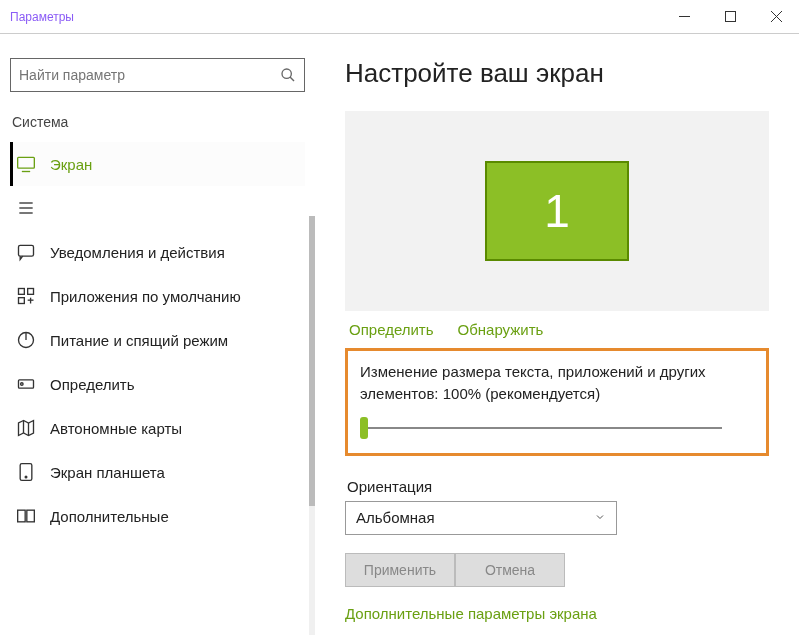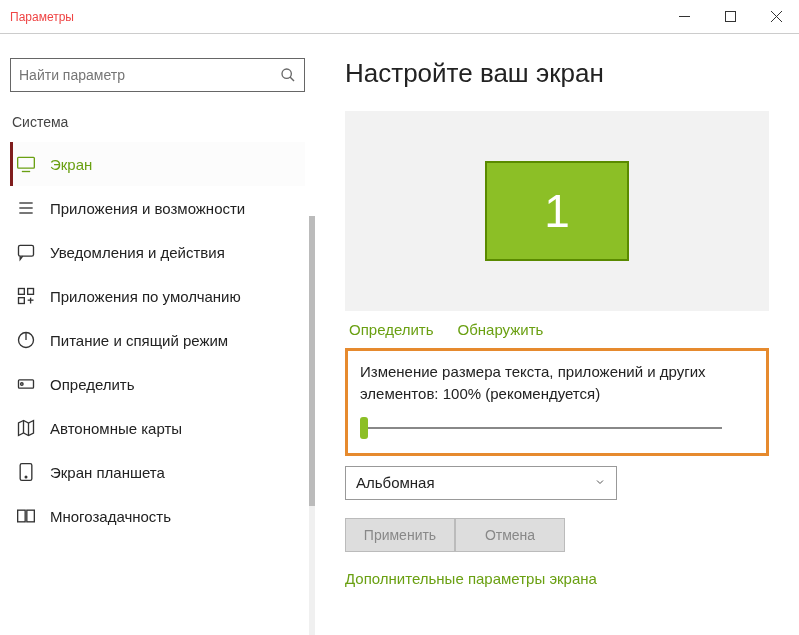--- a/index.html
+++ b/index.html
@@ -1,19 +1,19 @@
 <!DOCTYPE html>
 <html><head>
 <meta charset="utf-8">
 <style>
 * { box-sizing: border-box; margin: 0; padding: 0; }
 body { font-family: "Segoe UI", Tahoma, sans-serif; font-size: 14px; color: #222; background: #fff; width: 799px; height: 635px; overflow: hidden; }
 
 .titlebar { height: 34px; display: flex; align-items: center; justify-content: space-between; border-bottom: 1px solid #ccc; padding-left: 10px; }
-.titlebar-title { font-size: 12px; color: #ef4444; }
+.titlebar-title { font-size: 12px; color: #8b5cf6; }
 .titlebar-controls { display: flex; height: 100%; }
 .titlebar-btn { width: 46px; height: 100%; display: flex; align-items: center; justify-content: center; cursor: pointer; }
 .titlebar-btn svg { stroke: #333; }
 
 .content { display: flex; height: calc(100% - 34px); }
 
 .sidebar { width: 315px; padding: 20px 10px 0 10px; position: relative; }
 .home-row { display: flex; align-items: center; gap: 14px; padding: 6px 2px 14px 2px; }
 .home-row .gear { width: 20px; height: 20px; }
 .home-row .label { font-size: 15px; }
@@ -21,35 +21,35 @@
 .search-wrap { margin: 4px 0 18px 0; }
 .search-box { display: flex; align-items: center; border: 1px solid #666; height: 34px; padding: 0 8px; }
 .search-box input { flex: 1; border: none; outline: none; font-size: 14px; color: #a21caf; }
 .search-box .mag { width: 16px; height: 16px; color: #555; }
 
 .category { font-size: 14px; color: #444; padding: 4px 2px 12px 2px; }
 
 .nav-list { position: relative; }
 .nav-item { display: flex; align-items: center; gap: 14px; padding: 12px 6px; cursor: pointer; font-size: 15px; color: #222; }
 .nav-item .icon { width: 20px; height: 20px; flex-shrink: 0; display: flex; align-items: center; justify-content: center; }
-.nav-item.active { color: #6aa012; border-left: 3px solid #7f1d1d; padding-left: 3px; background: rgba(0,0,0,0.01); }
+.nav-item.active { color: #6aa012; border-left: 3px solid #000000; padding-left: 3px; background: rgba(0,0,0,0.01); }
 
 .side-scroll-track { position: absolute; right: 0; top: 182px; width: 6px; bottom: -8px; background: #f0f0f0; }
 .side-scroll-thumb { position: absolute; top: 0; left: 0; right: 0; height: 290px; background: #bbb; }
 
 .main { flex: 1; padding: 24px 30px 8px 30px; overflow: hidden; position: relative; }
 .main h1 { font-size: 26px; font-weight: 400; margin-bottom: 22px; }
 
 .display-preview { background: #f2f2f2; height: 200px; display: flex; align-items: center; justify-content: center; margin-bottom: 10px; }
 .monitor-box { width: 144px; height: 100px; background: #8cbf26; border: 2px solid #5a8a00; color: #fff; font-size: 46px; font-weight: 300; display: flex; align-items: center; justify-content: center; }
 
 .detect-row { display: flex; gap: 24px; margin-bottom: 10px; padding-left: 4px; }
 .detect-row a { color: #6aa012; text-decoration: none; font-size: 15px; cursor: pointer; }
 
-.highlight-box { border: 3px solid #e68a2e; padding: 10px 12px 14px 12px; margin-bottom: 10px; }
+.highlight-box { border: 3px solid #e68a2e; padding: 10px 12px 14px 12px; margin-bottom: 22px; }
 .scale-label { font-size: 15px; line-height: 1.45; color: #222; margin-bottom: 12px; }
 .slider-wrap { position: relative; height: 22px; width: 362px; }
 .slider-track { position: absolute; top: 50%; left: 0; right: 0; height: 2px; background: #888; transform: translateY(-50%); }
 .slider-thumb { position: absolute; left: 0; top: 0; width: 8px; height: 22px; background: #8cbf26; border-radius: 3px; }
 
 .orient-label { font-size: 15px; margin: 6px 0 6px 2px; }
 .select-box { width: 272px; height: 34px; border: 1px solid #999; display: flex; align-items: center; justify-content: space-between; padding: 0 10px; font-size: 15px; cursor: pointer; margin-bottom: 18px; }
 .select-box .chev { color: #555; }
 
 .btn-row { display: flex; margin-bottom: 18px; }
@@ -112,21 +112,20 @@
       </div>
 
       <div class="nav-item">
         <span class="icon">
           <svg width="20" height="20" viewBox="0 0 24 24" fill="none" stroke="#333" stroke-width="1.6">
               <line x1="4" y1="6" x2="20" y2="6"></line>
               <line x1="4" y1="12" x2="20" y2="12"></line>
               <line x1="4" y1="18" x2="20" y2="18"></line>
             </svg>
         </span>
-        <span>Приложения и возможности</span>
       </div>
 
       <div class="nav-item">
         <span class="icon">
           <svg width="20" height="20" viewBox="0 0 24 24" fill="none" stroke="#333" stroke-width="1.6">
               <rect x="3" y="4" width="18" height="13" rx="2"></rect>
               <path d="M8 17l-3 4v-4"></path>
             </svg>
         </span>
         <span>Уведомления и действия</span>
@@ -186,21 +185,21 @@
         <span>Экран планшета</span>
       </div>
 
       <div class="nav-item">
         <span class="icon">
           <svg width="20" height="20" viewBox="0 0 24 24" fill="none" stroke="#333" stroke-width="1.6">
               <rect x="2" y="5" width="9" height="14"></rect>
               <rect x="13" y="5" width="9" height="14"></rect>
             </svg>
         </span>
-        <span>Многозадачность</span>
+        <span>Дополнительные</span>
       </div>
 
     </div>
 
     <div class="side-scroll-track">
       <div class="side-scroll-thumb"></div>
     </div>
   </div>
 
   <div class="main">
@@ -218,20 +217,21 @@
     </div>
 
     <div class="highlight-box">
       <div class="scale-label">Изменение размера текста, приложений и других элементов: 100% (рекомендуется)</div>
       <div class="slider-wrap">
         <div class="slider-track"></div>
         <div class="slider-thumb"></div>
       </div>
     </div>
 
+    <div class="orient-label">Ориентация</div>
     <div class="select-box">
       <span>Альбомная</span>
       <span class="chev">
         <svg width="12" height="12" viewBox="0 0 24 24" fill="none" stroke="#555" stroke-width="2">
             <polyline points="6 9 12 15 18 9"></polyline>
           </svg>
       </span>
     </div>
 
     <div class="btn-row">

